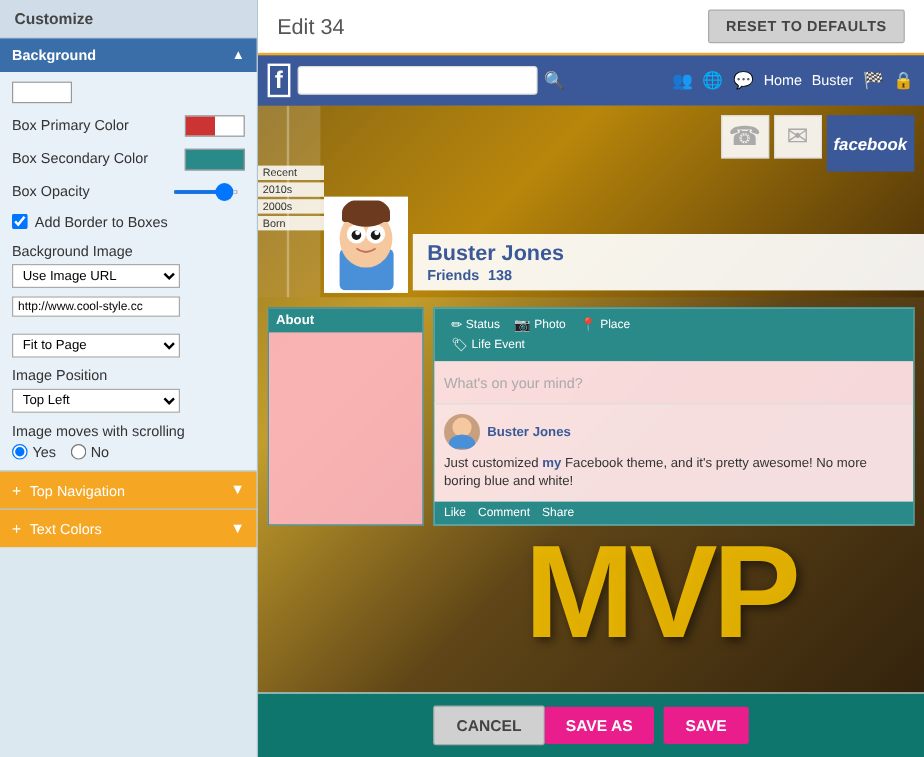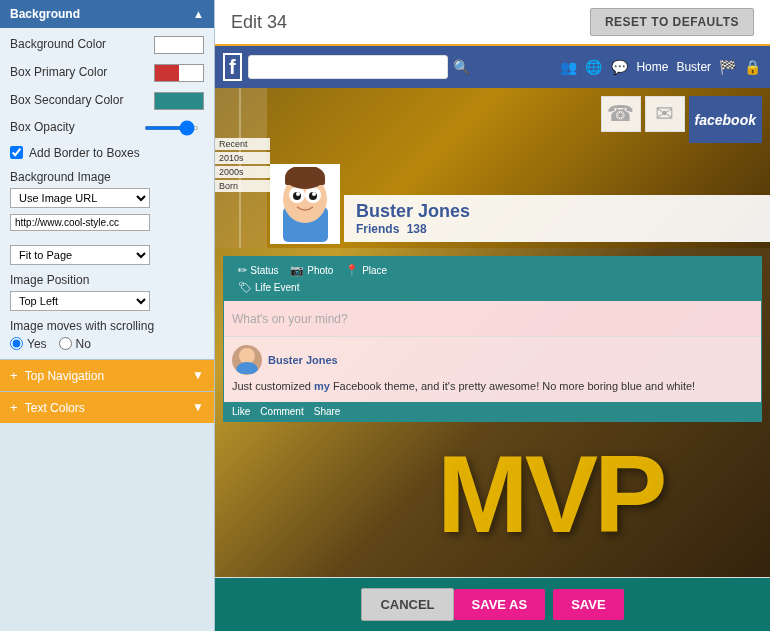--- a/index.html
+++ b/index.html
@@ -560,30 +560,30 @@
       color: white;
       cursor: pointer;
       border-radius: 2px;
       font-weight: bold;
     }
   </style>
 </head>
 <body>
 
 <div class="left-panel">
+  <div class="panel-title">Customize</div>
 
   <div class="section-header">
     <span>Background</span>
     <span class="arrow">▲</span>
   </div>
 
   <div class="section-content">
 
     <div class="field-row">
-      <span class="field-label">Background Color</span>
       <div class="color-swatch color-white"></div>
     </div>
 
     <div class="field-row">
       <span class="field-label">Box Primary Color</span>
       <div class="color-swatch color-red"></div>
     </div>
 
     <div class="field-row">
       <span class="field-label">Box Secondary Color</span>
@@ -745,20 +745,23 @@
                 <span>Friends</span>
                 <span style="color:#3b5998;font-weight:bold;margin-left:4px;">138</span>
               </div>
             </div>
           </div>
         </div>
       </div>
 
       <div class="fb-content">
 
+        <div class="fb-about-box">
+          <div class="fb-about-header">About</div>
+        </div>
 
         <div class="fb-post-box">
 
           <div class="fb-post-actions">
             <div class="fb-post-action">
               <span class="fb-post-action-icon">✏</span>
               <span>Status</span>
             </div>
             <div class="fb-post-action">
               <span class="fb-post-action-icon">📷</span>

